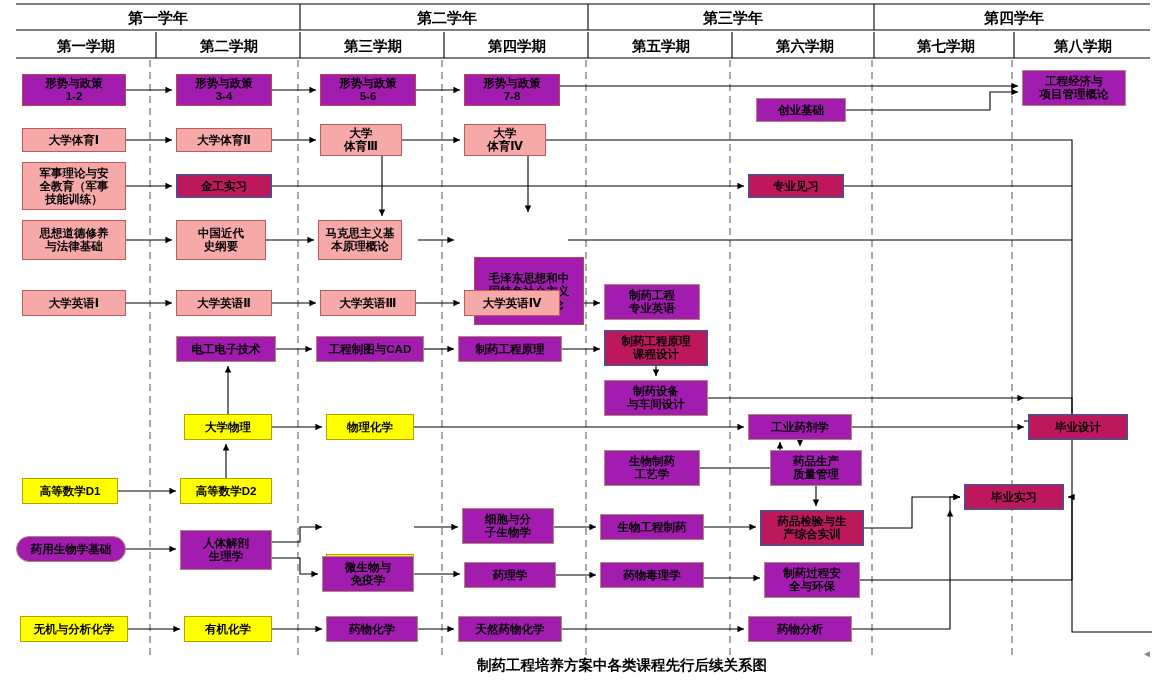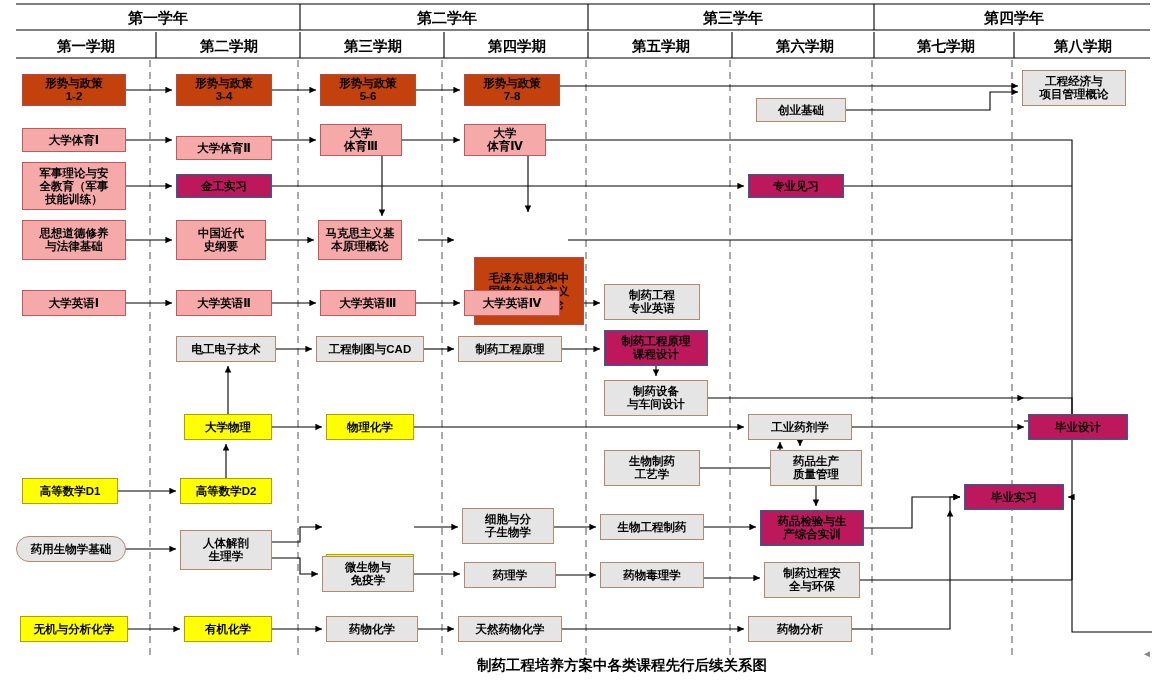--- a/index.html
+++ b/index.html
@@ -6,22 +6,22 @@
   body{width:1156px;height:681px;font-family:"Liberation Sans","DejaVu Sans",sans-serif;color:#000;position:relative;overflow:hidden;}
   #root{position:relative;width:1156px;height:681px;}
   svg.layer{position:absolute;left:0;top:0;width:1156px;height:681px;pointer-events:none;}
   .year-row,.term-row{position:absolute;left:0;width:1156px;}
   .year-row{top:4px;height:26px;}
   .term-row{top:32px;height:26px;}
   .hdr{position:absolute;text-align:center;font-weight:bold;font-size:15px;line-height:24px;}
   .hdr.term{font-size:14.5px;}
   .node{position:absolute;box-sizing:border-box;border:1px solid #7a5a5a;display:flex;align-items:center;justify-content:center;text-align:center;font-size:11.5px;font-weight:bold;line-height:13px;padding:1px 2px;}
   .n-pink{background:#f6a9a9;border-color:#c05a5a;}
-  .n-pink2{background:#c2410c;border-color:#b44a4a;}
-  .n-cream{background:#e5e5e5;border-color:#b08a72;}
+  .n-pink2{background:#a21caf;border-color:#b44a4a;}
+  .n-cream{background:#a21caf;border-color:#b08a72;}
   .n-yellow{background:#ffff00;border-color:#b0a000;}
   .n-blue{background:#be185d;border-color:#0b6ea8;color:#000;}
   .caption{position:absolute;left:0;width:1156px;text-align:center;font-size:14.5px;font-weight:bold;margin-left:44px;}
   .corner{position:absolute;right:4px;bottom:22px;font-size:10px;color:#888;}
 </style>
 </head>
 <body>
 
 <div id="root">
 
@@ -187,21 +187,21 @@
     <div class="node n-pink2" style="left: 176px; top: 74px; width: 96px; height: 32px; white-space: pre-line;">形势与政策
 3-4</div>
     <div class="node n-pink2" style="left: 320px; top: 74px; width: 96px; height: 32px; white-space: pre-line;">形势与政策
 5-6</div>
     <div class="node n-pink2" style="left: 464px; top: 74px; width: 96px; height: 32px; white-space: pre-line;">形势与政策
 7-8</div>
     <div class="node n-cream" style="left: 1022px; top: 70px; width: 104px; height: 36px; white-space: pre-line;">工程经济与
 项目管理概论</div>
     <div class="node n-cream" style="left: 756px; top: 98px; width: 90px; height: 24px; white-space: pre-line;">创业基础</div>
     <div class="node n-pink" style="left: 22px; top: 128px; width: 104px; height: 24px; white-space: pre-line;">大学体育Ⅰ</div>
-    <div class="node n-pink" style="left: 176px; top: 128px; width: 96px; height: 24px; white-space: pre-line; margin-top: 8px;">大学体育Ⅱ</div>
+    <div class="node n-pink" style="left: 176px; top: 128px; width: 96px; height: 24px; white-space: pre-line;">大学体育Ⅱ</div>
     <div class="node n-pink" style="left: 320px; top: 124px; width: 82px; height: 32px; white-space: pre-line;">大学
 体育Ⅲ</div>
     <div class="node n-pink" style="left: 464px; top: 124px; width: 82px; height: 32px; white-space: pre-line;">大学
 体育Ⅳ</div>
     <div class="node n-pink" style="left: 22px; top: 162px; width: 104px; height: 48px; white-space: pre-line;">军事理论与安
 全教育（军事
 技能训练）</div>
     <div class="node n-blue" style="left: 176px; top: 174px; width: 96px; height: 24px; white-space: pre-line;">金工实习</div>
     <div class="node n-blue" style="left: 748px; top: 174px; width: 96px; height: 24px; white-space: pre-line;">专业见习</div>
     <div class="node n-pink" style="left: 22px; top: 220px; width: 104px; height: 40px; white-space: pre-line;">思想道德修养

